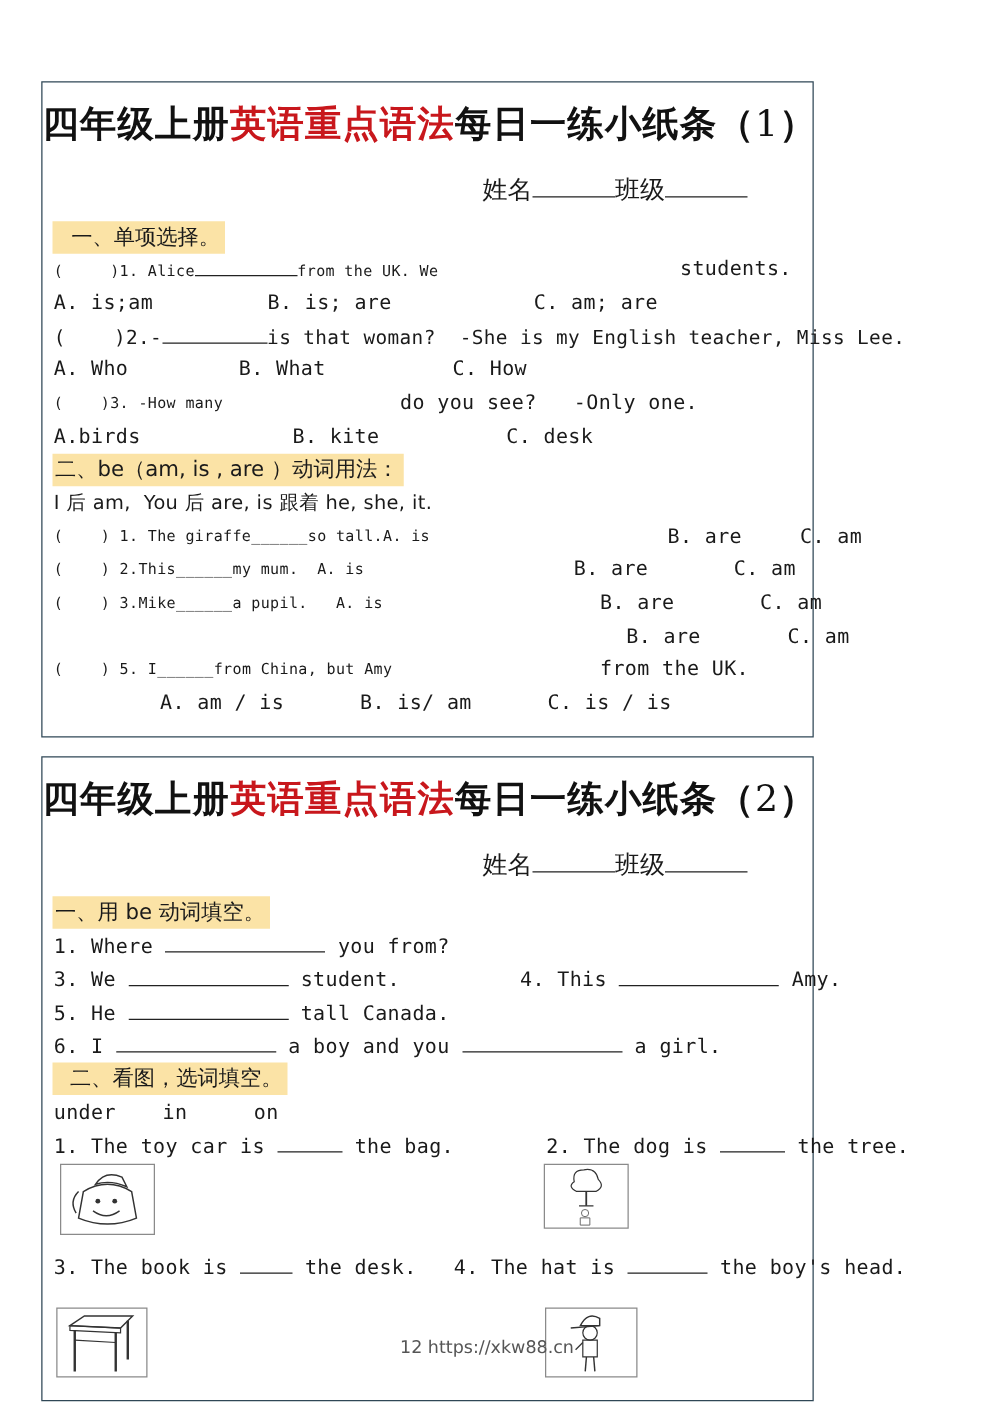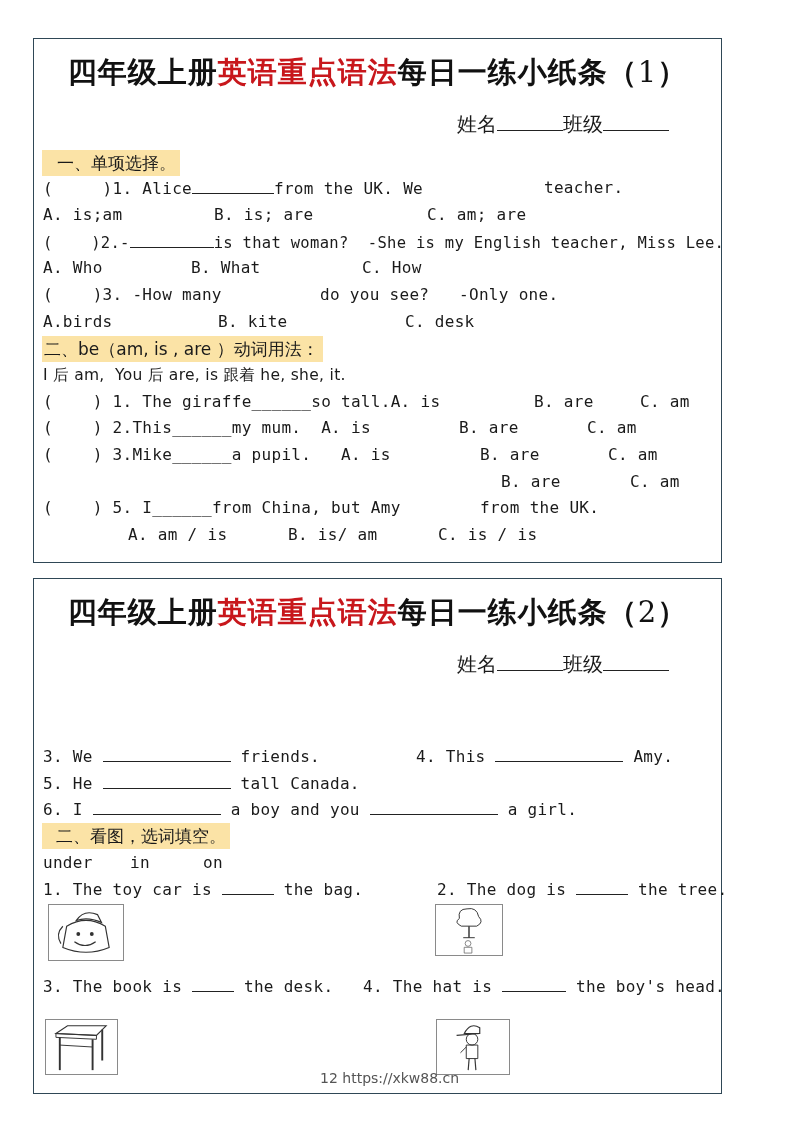--- a/index.html
+++ b/index.html
@@ -1,60 +1,60 @@
 <!DOCTYPE html>
 <html><head>
   <meta charset="utf-8">
   <style>
     html, body { margin: 0; padding: 0; background: #ffffff; }
     body { width: 793px; height: 1122px; position: relative; overflow: hidden;
            font-family: "DejaVu Sans Mono", "Liberation Mono", monospace; color: #1a1a1a; }
-    .box { position: absolute; left: 33px; width: 689px; border: 1.5px solid #2f4756; box-sizing: border-box; }
+    .box { position: absolute; left: 33px; width: 618px; border: 1.5px solid #2f4756; box-sizing: border-box; margin-top: 27px; }
     #box1 { top: 38px; height: 525px; }
     #box2 { top: 578px; height: 516px; }
     .title { position: absolute; left: 0; right: 0; top: 14px; text-align: center;
              font-family: "DejaVu Serif", "Liberation Serif", serif; font-size: 29px; font-weight: bold; letter-spacing: 1px; color: #111; white-space: nowrap; }
     .title .red { color: #c8171c; }
     .title .num { font-weight: normal; }
     .namerow { position: absolute; right: 52px; top: 72px; font-family: "DejaVu Serif", serif; font-size: 20px; font-weight: normal; white-space: nowrap; }
     .blank-line { display: inline-block; width: 66px; border-bottom: 1.5px solid #222; height: 18px; vertical-align: baseline; }
     .hl { position: absolute; left: 8px; background: #fbe3a6; font-family: "DejaVu Sans", sans-serif; font-size: 17px; padding: 0 4px 0 2px; height: 26px; line-height: 26px; white-space: nowrap; }
-    .line { position: absolute; left: 9px; font-size: 16px; line-height: 20px; white-space: pre; letter-spacing: 0.3px; }
+    .line { position: absolute; left: 9px; font-size: 12px; line-height: 20px; white-space: pre; letter-spacing: 0.3px; }
     .at { position: absolute; font-size: 16px; line-height: 20px; white-space: pre; letter-spacing: 0.3px; }
     .u { display: inline-block; border-bottom: 1.3px solid #222; height: 15px; vertical-align: baseline; }
     .pic { position: absolute; border: 1.5px solid #8a8a8a; background: #fff; box-sizing: border-box; }
     .pic svg { width: 100%; height: 100%; display: block; }
     .footer { position: absolute; left: 320px; top: 1070px; font-family: "DejaVu Sans", sans-serif; font-size: 14px; color: #555; }
   </style>
 </head>
 <body>
 
 <div class="box" id="box1">
   <div class="title"><span>四年级上册</span><span class="red">英语重点语法</span><span>每日一练小纸条（</span><span class="num">1</span><span>）</span></div>
   <div class="namerow">
     <span>姓名</span><span class="blank-line"></span><span>班级</span><span class="blank-line"></span>
   </div>
 
   <div class="hl" style="top:111px;padding-left:15px;">一、单项选择。</div>
 
   <div class="line" style="top:139px;"><span>(     )1. Alice</span><span class="u" style="width:82px;"></span><span>from the UK. We</span></div>
-  <div class="at" style="left:510px; top:139px;">teacher.</div>
+  <div class="at" style="left:510px; top:139px;">students.</div>
   <div class="at" style="left:9px; top:166px;">A. is;am</div>
   <div class="at" style="left:180px; top:166px;">B. is; are</div>
   <div class="at" style="left:393px; top:166px;">C. am; are</div>
 
   <div class="line" style="top:193px; font-size:15.5px;"><span>(    )2.-</span><span class="u" style="width:84px;"></span><span>is that woman?  -She is my English teacher, Miss Lee.</span></div>
   <div class="at" style="left:9px; top:219px;">A. Who</div>
   <div class="at" style="left:157px; top:219px;">B. What</div>
   <div class="at" style="left:328px; top:219px;">C. How</div>
 
   <div class="line" style="top:246px;">(    )3. -How many</div>
   <div class="at" style="left:286px; top:246px;">do you see?   -Only one.</div>
   <div class="at" style="left:9px; top:273px;">A.birds</div>
-  <div class="at" style="left:184px; top:273px;text-align:center;">B. kite</div>
+  <div class="at" style="left:200px; top:273px;text-align:center;">B. kite</div>
   <div class="at" style="left:371px; top:273px;">C. desk</div>
 
   <div class="hl" style="top:297px;">二、be（am, is , are ）动词用法：</div>
   <div class="line" style="top:326px; font-family:'DejaVu Sans', sans-serif; font-size:15.5px;">I 后 am,  You 后 are, is 跟着 he, she, it.</div>
 
   <div class="line" style="top:353px;"><span>(    ) 1. The giraffe</span><span>______</span><span>so tall.A. is</span></div>
   <div class="at" style="left:500px; top:353px;">B. are</div>
   <div class="at" style="left:606px; top:353px;">C. am</div>
 
   <div class="line" style="top:379px;"><span>(    ) 2.This</span><span>______</span><span>my mum.  A. is</span></div>
@@ -74,22 +74,24 @@
   <div class="at" style="left:254px; top:486px;">B. is/ am</div>
   <div class="at" style="left:404px; top:486px;">C. is / is</div>
 </div>
 
 <div class="box" id="box2">
   <div class="title"><span>四年级上册</span><span class="red">英语重点语法</span><span>每日一练小纸条（</span><span class="num">2</span><span>）</span></div>
   <div class="namerow">
     <span>姓名</span><span class="blank-line"></span><span>班级</span><span class="blank-line"></span>
   </div>
 
+  <div class="hl" style="top:111px;">一、用 be 动词填空。</div>
 
-  <div class="at" style="left:9px; top:167px;"><span>3.</span> <span>We</span> <span class="u" style="width:128px;"></span> <span>friends.</span></div>
+  <div class="at" style="left:9px; top:140px;"><span>1.</span> <span>Where</span> <span class="u" style="width:128px;"></span> <span>you from?</span></div>
+  <div class="at" style="left:9px; top:167px;"><span>3.</span> <span>We</span> <span class="u" style="width:128px;"></span> <span>student.</span></div>
   <div class="at" style="left:382px; top:167px;text-align:center;"><span>4.</span> <span>This</span> <span class="u" style="width:128px;"></span> <span>Amy.</span></div>
   <div class="at" style="left:9px; top:194px;"><span>5.</span> <span>He</span> <span class="u" style="width:128px;"></span> <span>tall Canada.</span></div>
   <div class="at" style="left:9px; top:220px;"><span>6.</span> <span>I</span> <span class="u" style="width:128px;"></span> <span>a boy and you</span> <span class="u" style="width:128px;"></span> <span>a girl.</span></div>
 
   <div class="hl" style="top:244px;padding-left:14px;">二、看图，选词填空。</div>
 
   <div class="at" style="left:9px; top:274px;">under</div>
   <div class="at" style="left:96px; top:274px;">in</div>
   <div class="at" style="left:169px; top:274px;">on</div>
 

